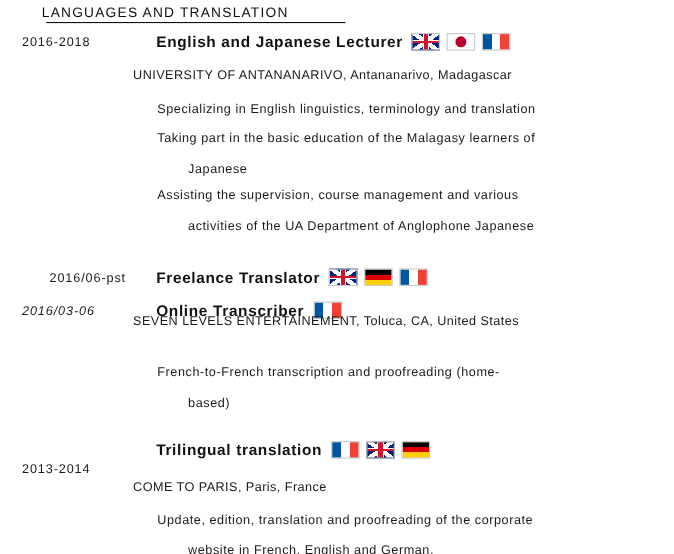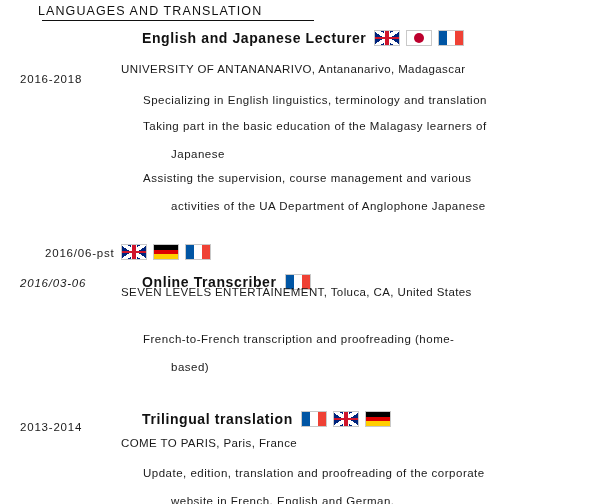--- a/index.html
+++ b/index.html
@@ -154,21 +154,21 @@
 </style>
 </head>
 <body>
 
 <div class="page">
 
   <div class="section-title">LANGUAGES AND TRANSLATION</div>
   <div class="section-rule"></div>
 
   <div class="entry">
-    <div class="date" style="top:33px;margin-top:40px;">2016-2018</div>
+    <div class="date" style="top:33px;">2016-2018</div>
     <div class="title-row" style="top:30px;">
       <span class="job-title">English and Japanese Lecturer</span>
       <span class="flags">
         <span class="flag flag-uk">
             <span class="diag"></span>
           </span>
         <span class="flag flag-jp"></span>
         <span class="flag flag-fr"></span>
       </span>
     </div>
@@ -180,20 +180,21 @@
     </div>
     <div class="bullet" style="top:164px;">
       <span>Assisting the supervision, course management and various</span>
       <span class="cont">activities of the UA Department of Anglophone Japanese</span>
     </div>
   </div>
 
   <div class="entry">
     <div class="date" style="top:247px;margin-left:25px;">2016/06-pst</div>
     <div class="title-row" style="top:244px;">
+      <span class="job-title">Freelance Translator</span>
       <span class="flags">
         <span class="flag flag-uk">
             <span class="diag"></span>
           </span>
         <span class="flag flag-de"></span>
         <span class="flag flag-fr"></span>
       </span>
     </div>
   </div>
 
@@ -207,21 +208,21 @@
     </div>
     <div class="org" style="top:286px;">SEVEN LEVELS ENTERTAINEMENT, Toluca, CA, United States</div>
     <div class="bullet" style="top:325px;">
       <span>French-to-French transcription and proofreading (home-</span>
       <span class="cont">based)</span>
     </div>
   </div>
 
   <div class="entry">
     <div class="date" style="top:411px;margin-top:10px;">2013-2014</div>
-    <div class="title-row" style="top:401px;margin-top:10px;">
+    <div class="title-row" style="top:401px;">
       <span class="job-title">Trilingual translation</span>
       <span class="flags">
         <span class="flag flag-fr"></span>
         <span class="flag flag-uk">
             <span class="diag"></span>
           </span>
         <span class="flag flag-de"></span>
       </span>
     </div>
     <div class="org" style="top:437px;">COME TO PARIS, Paris, France</div>

